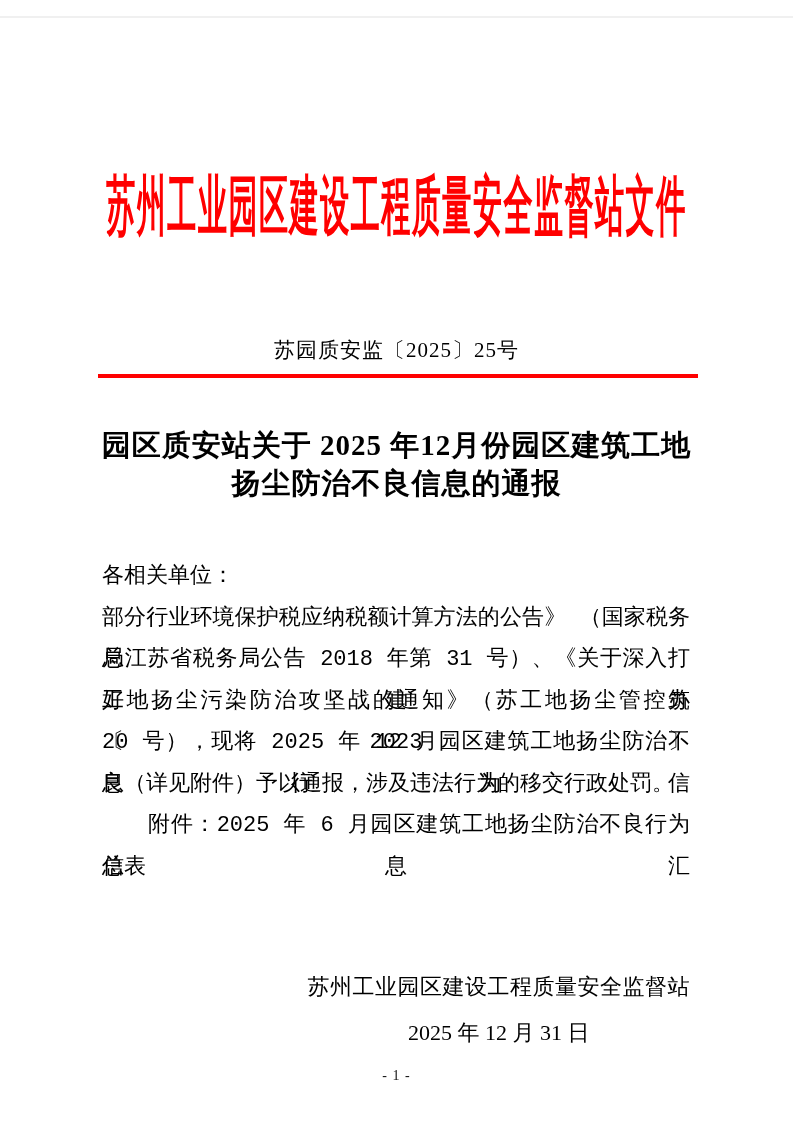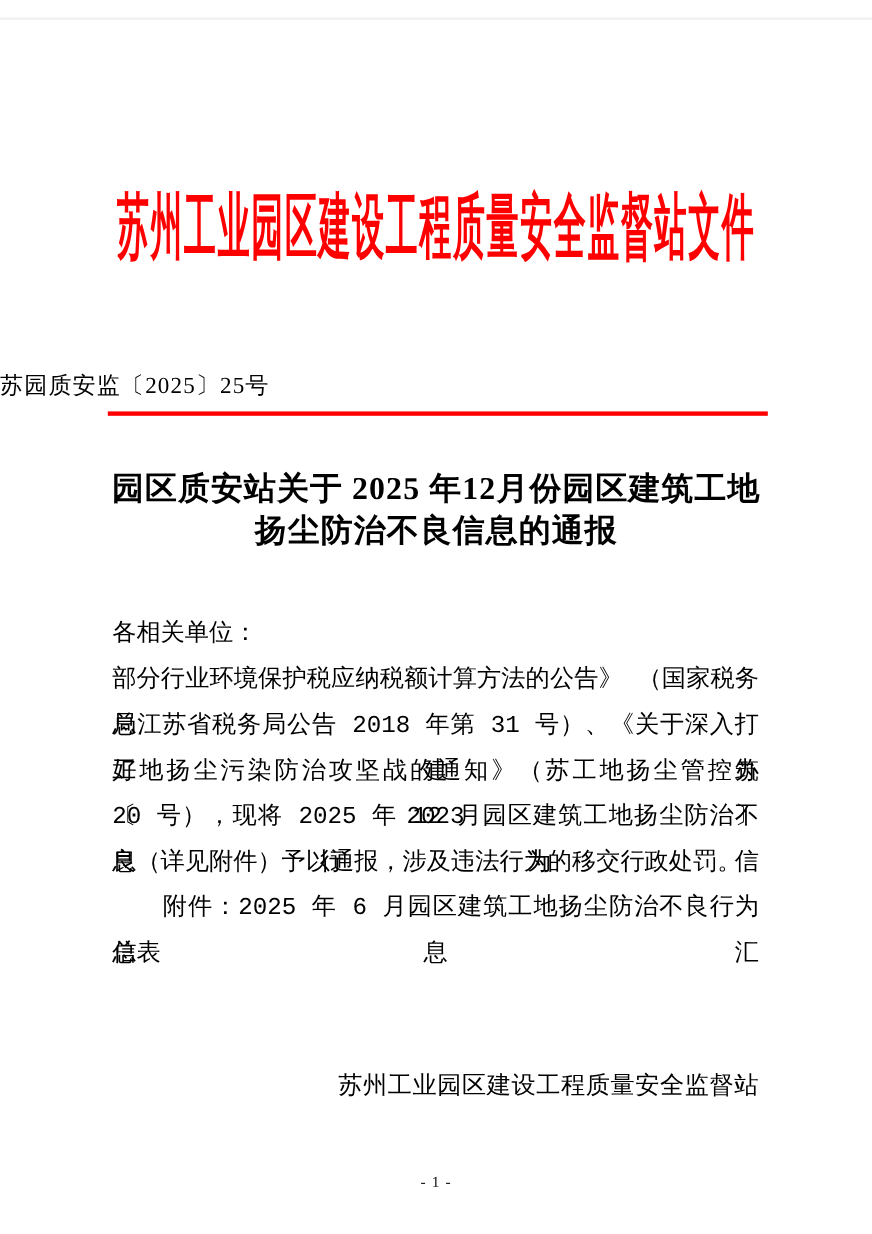--- a/index.html
+++ b/index.html
@@ -37,21 +37,21 @@
     transform: scale(0.47, 1.05);
     transform-origin: center center;
   }
 
   
   .doc-number {
     position: absolute;
     top: 318px;
     left: 0;
     width: 793px;
-    text-align: left;
+    text-align: center;
     font-size: 21px;
     line-height: 28px;
     letter-spacing: 1px;
   }
 
   
   .red-rule {
     position: absolute;
     top: 356px;
     left: 98px;
@@ -159,18 +159,19 @@
     <div class="body-line fill">工地扬尘污染防治攻坚战的通知》（苏工地扬尘管控办〔2023〕</div>
     <div class="body-line fill">20 号），现将 2025 年 12 月园区建筑工地扬尘防治不良行为信</div>
     <div class="body-line">息（详见附件）予以通报，涉及违法行为的移交行政处罚。</div>
     <div class="body-line fill indent">附件：2025 年 6 月园区建筑工地扬尘防治不良行为信息汇</div>
     <div class="body-line">总表</div>
   </div>
 
   <div class="sig-block">
     <div class="sig-inner">
       <div class="sig-org">苏州工业园区建设工程质量安全监督站</div>
+      <div class="sig-date">2025 年 12 月 31 日</div>
     </div>
   </div>
 
   <div class="page-number">- 1 -</div>
 
 </div>
 
 </body></html>

